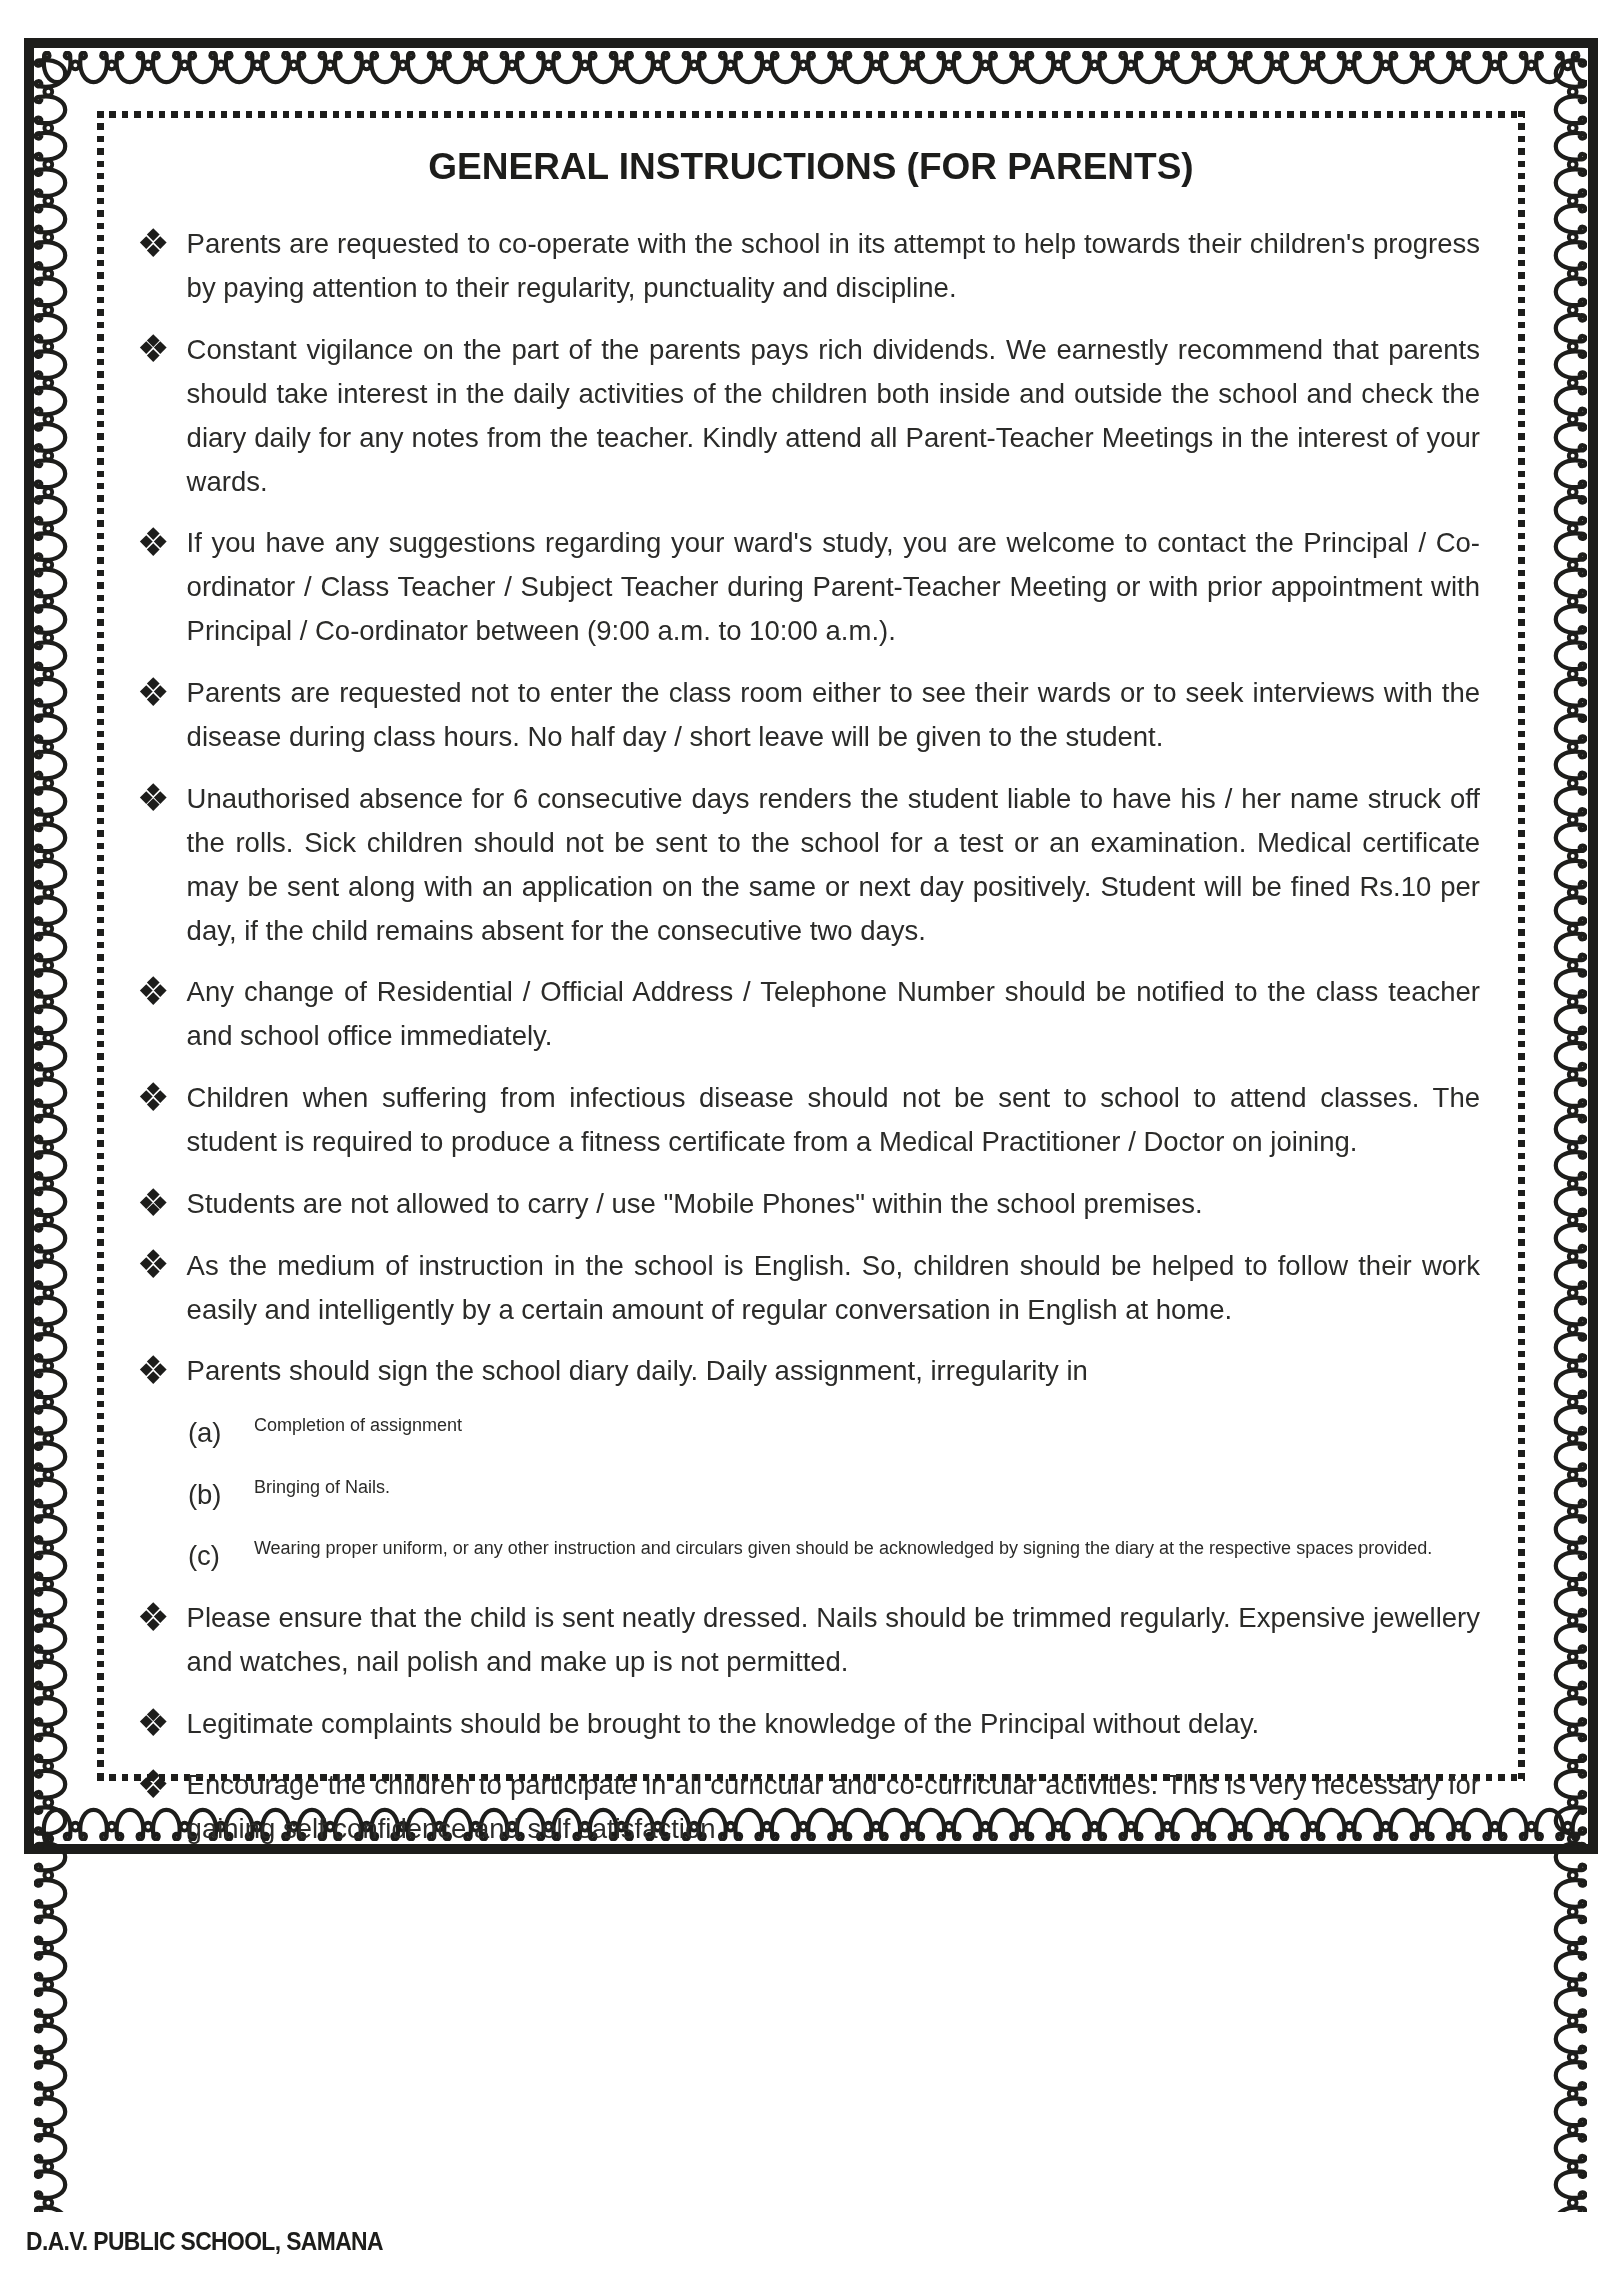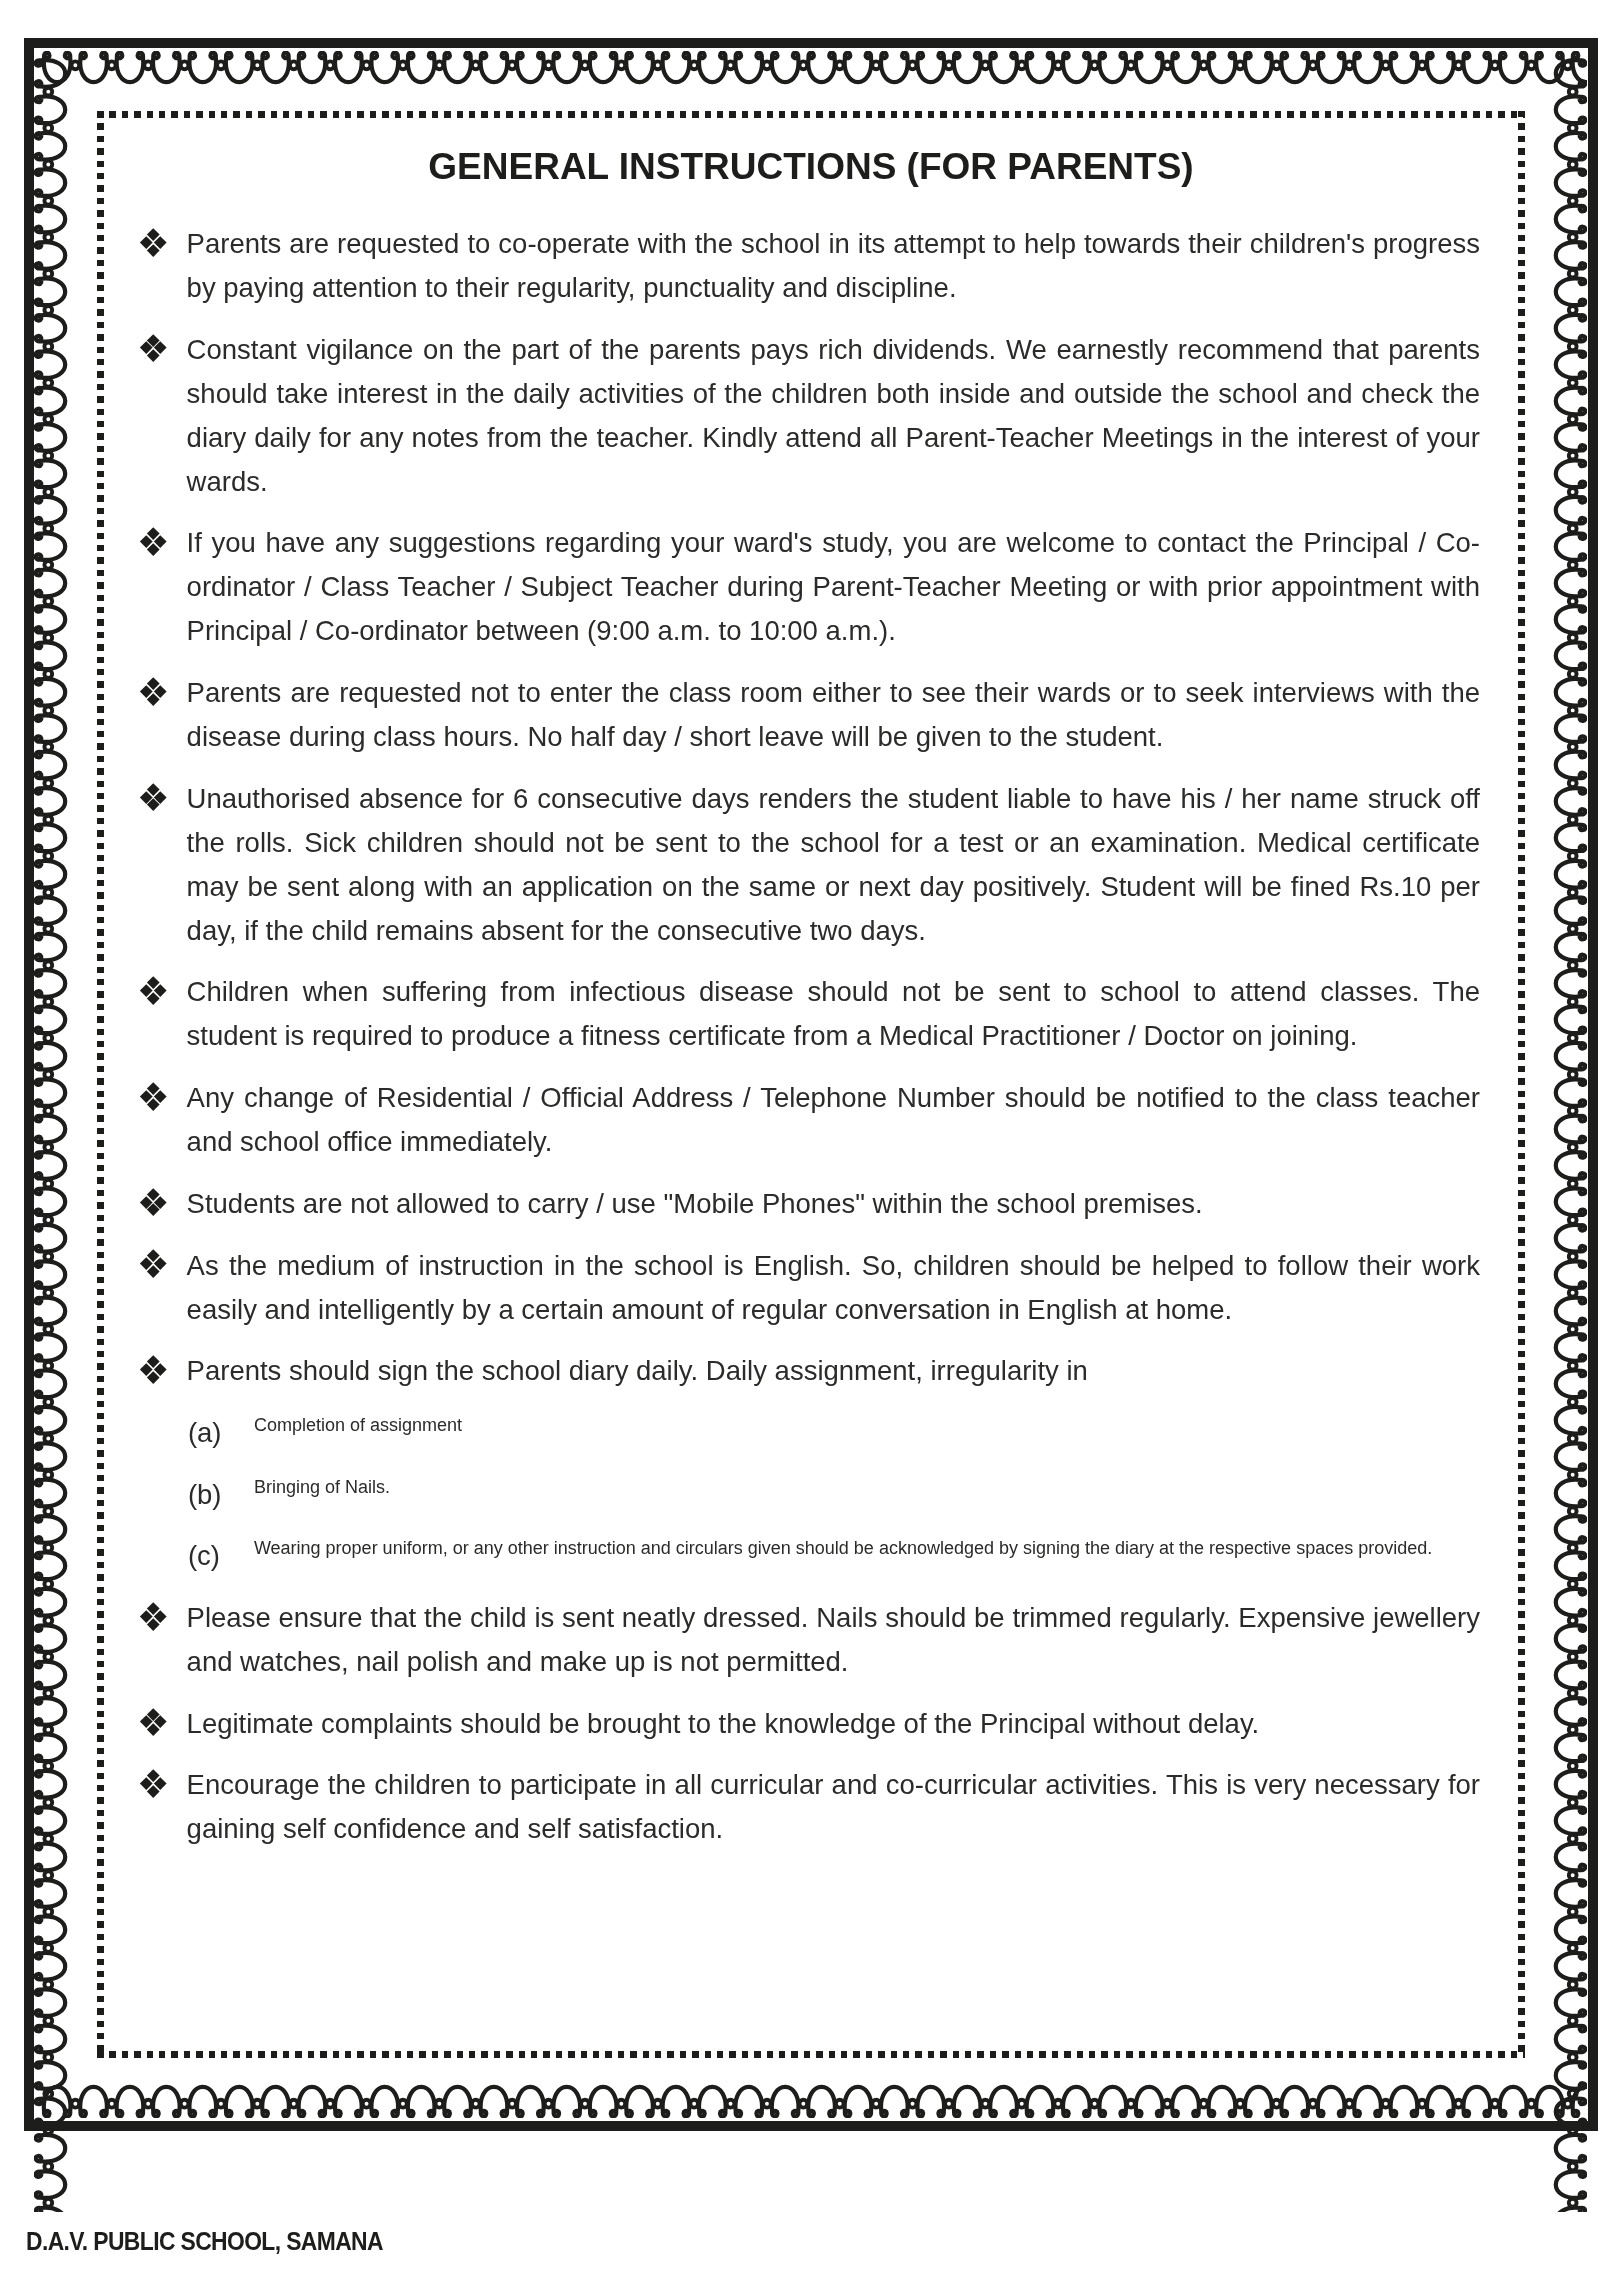--- a/index.html
+++ b/index.html
@@ -1,20 +1,20 @@
 <!DOCTYPE html>
 <html style="font-size:10.5px"><head>
 <meta charset="utf-8">
 <style>
   html,body{margin:0;padding:0;background:#ffffff;}
   body{width:1623px;height:2295px;position:relative;overflow:hidden;
        font-family:"Liberation Sans",sans-serif;color:#1d1d1b;}
 
   
-  .frame{position:absolute;left:24px;top:38px;width:1574px;height:2093px;
+  .frame{position:absolute;left:24px;top:38px;width:1574px;height:1816px;
          border:10.5px solid #1d1d1b;box-sizing:border-box;}
   .frame-inner{position:relative;width:100%;height:100%;}
 
   svg.scroll{position:absolute;display:block;}
   .scroll-top{left:0;top:2.6px;}
   .scroll-bottom{left:0;bottom:2.6px;transform:scaleY(-1);}
   .scroll-left{left:0;top:0;transform-origin:0 0;transform:rotate(90deg) scaleY(-1);}
   .scroll-right{left:0;top:0;transform-origin:0 0;transform:translateX(1553px) rotate(90deg);}
 
   .dash{position:absolute;background:repeating-linear-gradient(90deg,#1d1d1b 0 6.5px,transparent 6.5px 12.4px);}
@@ -947,32 +947,32 @@
     </div>
   </li>
           <li class="item">
     <span class="bullet">
               <i class="d1"></i>
               <i class="d2"></i>
               <i class="d3"></i>
               <i class="d4"></i>
             </span>
     <div class="item-body">
+      <p class="item-text">Any change of Residential / Official Address / Telephone Number should be notified to the class teacher and school office immediately.</p>
+    </div>
+  </li>
+          <li class="item">
+    <span class="bullet">
+              <i class="d1"></i>
+              <i class="d2"></i>
+              <i class="d3"></i>
+              <i class="d4"></i>
+            </span>
+    <div class="item-body">
       <p class="item-text">Children when suffering from infectious disease should not be sent to school to attend classes. The student is required to produce a fitness certificate from a Medical Practitioner / Doctor on joining.</p>
-    </div>
-  </li>
-          <li class="item">
-    <span class="bullet">
-              <i class="d1"></i>
-              <i class="d2"></i>
-              <i class="d3"></i>
-              <i class="d4"></i>
-            </span>
-    <div class="item-body">
-      <p class="item-text">Any change of Residential / Official Address / Telephone Number should be notified to the class teacher and school office immediately.</p>
     </div>
   </li>
           <li class="item">
     <span class="bullet">
               <i class="d1"></i>
               <i class="d2"></i>
               <i class="d3"></i>
               <i class="d4"></i>
             </span>
     <div class="item-body">

